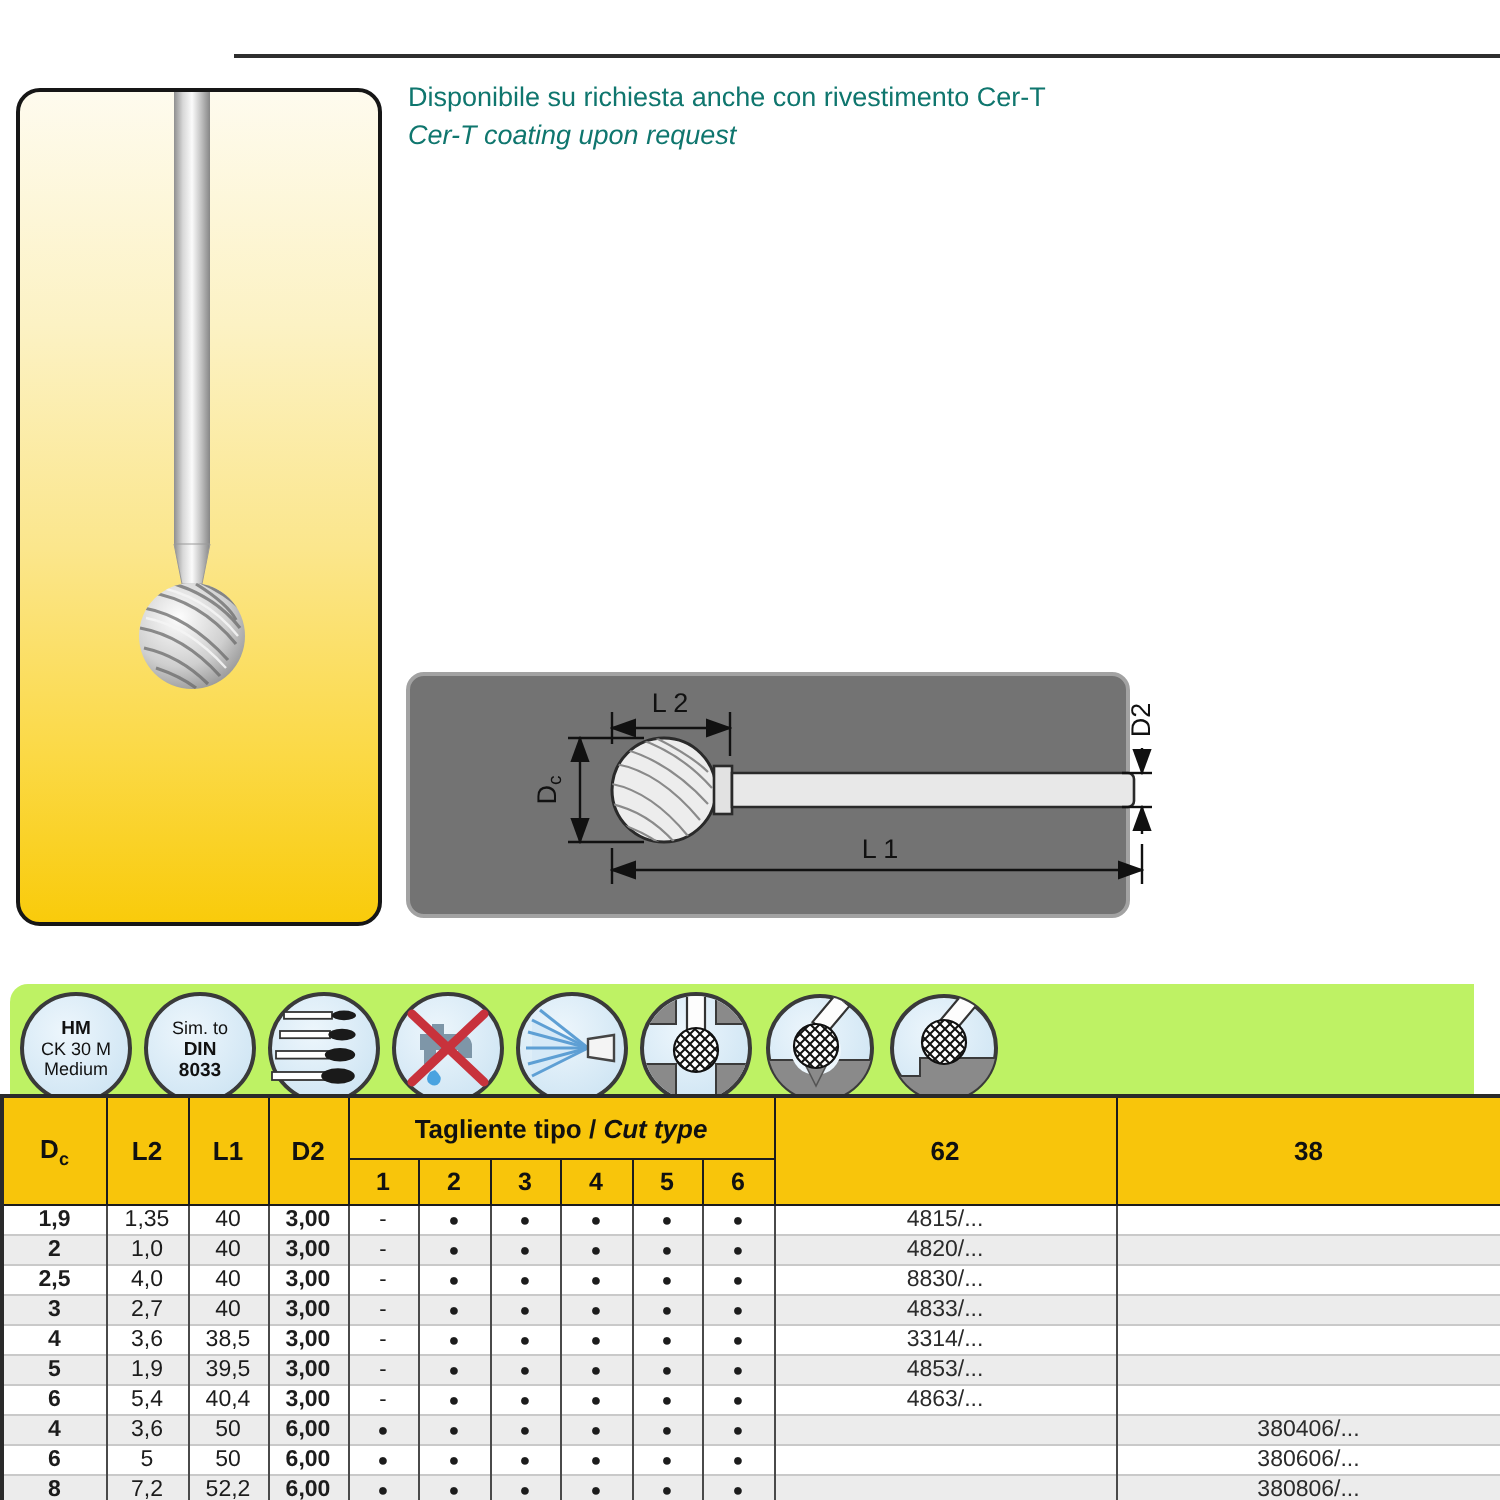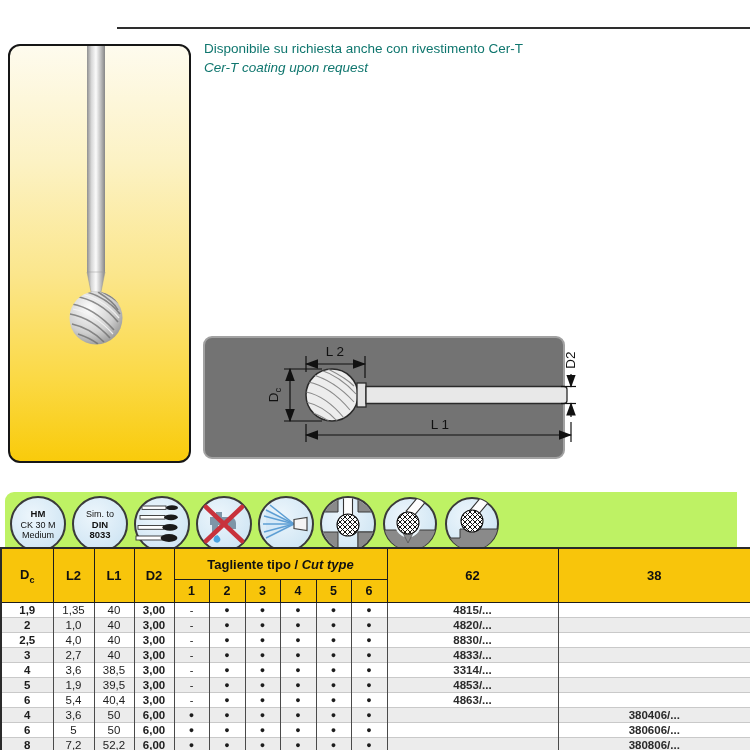--- a/index.html
+++ b/index.html
@@ -36,21 +36,21 @@
   .spec-table thead tr.h1 th{height:30px;}
   .spec-table thead tr.h2 th{height:22px;font-size:12.5px;}
   .spec-table thead th sub{font-size:9px;}
   .cutlabel-en{font-style:italic;}
   .spec-table tbody td{border-left:1px solid #4a4a4a;border-right:1px solid #4a4a4a;border-top:1px solid #c9c9c9;
     height:14px;text-align:center;padding:0;line-height:14px;color:#1c1c1c;}
   .spec-table tbody tr.alt{background:#ECECEC;}
   .spec-table tbody td.b{font-weight:bold;}
   .spec-table tbody td.cut{font-size:11px;}
   .spec-table tbody td.cut.dot{font-size:9px;}
-  .spec-table tbody td.pn{font-size:11.5px;color:#2b2b2b;font-weight:bold;}
+  .spec-table tbody td.pn{font-size:11.5px;color:#2b2b2b;}
 
   svg text{font-family:"Liberation Sans",sans-serif;}
 </style>
 </head>
 <body>
 
 <div class="page">
 
 
   <div class="top-rule"></div>

